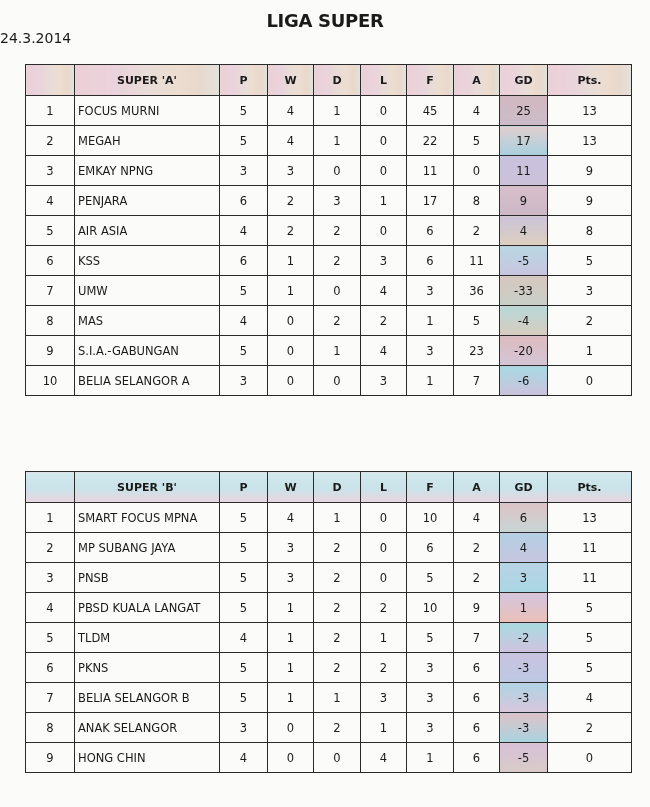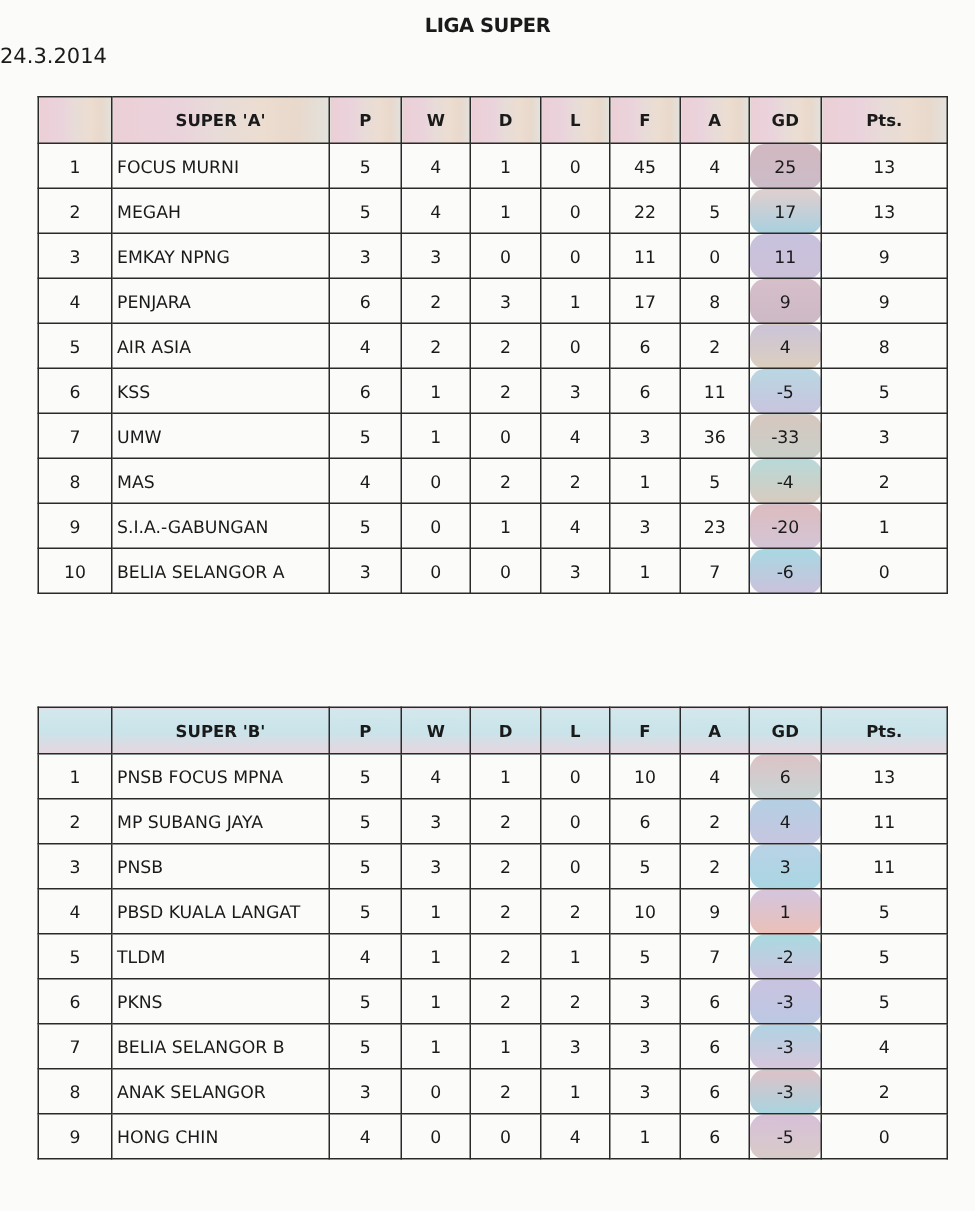--- a/index.html
+++ b/index.html
@@ -2,42 +2,42 @@
 <html><head>
 <meta charset="utf-8">
 <style>
   html, body { margin:0; padding:0; }
   body {
     width:650px; height:807px; background:#fbfbfa; position:relative; overflow:hidden;
     font-family: "DejaVu Sans", sans-serif; color:#1a1a1a;
   }
   .title {
     position:absolute; left:0; width:650px; top:10px; text-align:center;
-    font-weight:bold; font-size:13px; letter-spacing:-0.3px;
+    font-weight:bold; font-size:18px; letter-spacing:-0.3px;
   }
   .date {
     position:absolute; left:0; width:650px; top:30px; text-align:left;
     font-size:14px;
   }
   table.league {
     position:absolute; left:25px; width:606px;
     border-collapse:collapse; table-layout:fixed;
     font-size:11.5px;
     padding-left:44px;
   }
   table.league td, table.league th {
     border:1.5px solid #2a2a2a; text-align:center; padding:0; height:29px;
   }
   table.league th { font-weight:bold; font-size:11px; height:30px; }
   table.league td.team { text-align:left; padding-left:3px; white-space:nowrap; }
   #table-a { top:64px; }
   #table-b { top:471px; }
   .hdr-a th { background: linear-gradient(90deg,#eccfd6 0%,#ead3dc 30%,#e8dcd8 50%,#ecddd0 70%,#e9d8cc 85%,#e2e2dc 100%); }
   .hdr-b th { background: linear-gradient(180deg,#d3e8ec 0%,#c9e4ea 50%,#e8d5df 100%); }
-  td.gd { background: linear-gradient(180deg,#d2c0cc,#c9c6dc); border-radius: 10px; }
+  td.gd { background: linear-gradient(180deg,#d2c0cc,#c9c6dc); }
   .gd-0 { background: linear-gradient(180deg,#d2b8c0,#cbbcc8) !important; }
   .gd-1 { background: linear-gradient(180deg,#e0cfcf,#a8d0df) !important; }
   .gd-2 { background: linear-gradient(180deg,#c9c2de,#cbc1d8) !important; }
   .gd-3 { background: linear-gradient(180deg,#d6bfc9,#cdb8c6) !important; }
   .gd-4 { background: linear-gradient(180deg,#cbc4d8,#dccfbf) !important; }
   .gd-5 { background: linear-gradient(180deg,#b9d7e2,#c9c4df) !important; }
   .gd-6 { background: linear-gradient(180deg,#d6c7bf,#c8cfc8) !important; }
   .gd-7 { background: linear-gradient(180deg,#b8d9d8,#d8cbbf) !important; }
   .gd-8 { background: linear-gradient(180deg,#dcbcbf,#d4c5d6) !important; }
   .gd-9 { background: linear-gradient(180deg,#a8d8e2,#cbc2dc) !important; }
@@ -231,21 +231,21 @@
       <th>L</th>
       <th>F</th>
       <th>A</th>
       <th>GD</th>
       <th>Pts.</th>
     </tr>
   </thead>
   <tbody id="tbody-b">
       <tr>
         <td>1</td>
-        <td class="team">PNSB FOCUS MPNA</td>
+        <td class="team">SMART FOCUS MPNA</td>
         <td>5</td>
         <td>4</td>
         <td>1</td>
         <td>0</td>
         <td>10</td>
         <td>4</td>
         <td class="gd gdb-0">6</td>
         <td>13</td>
       </tr>
       <tr>

